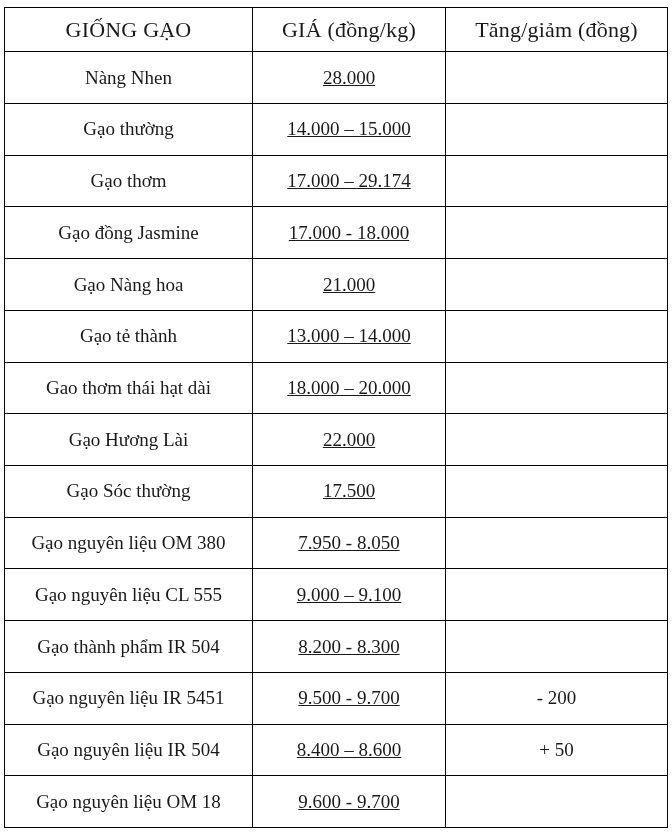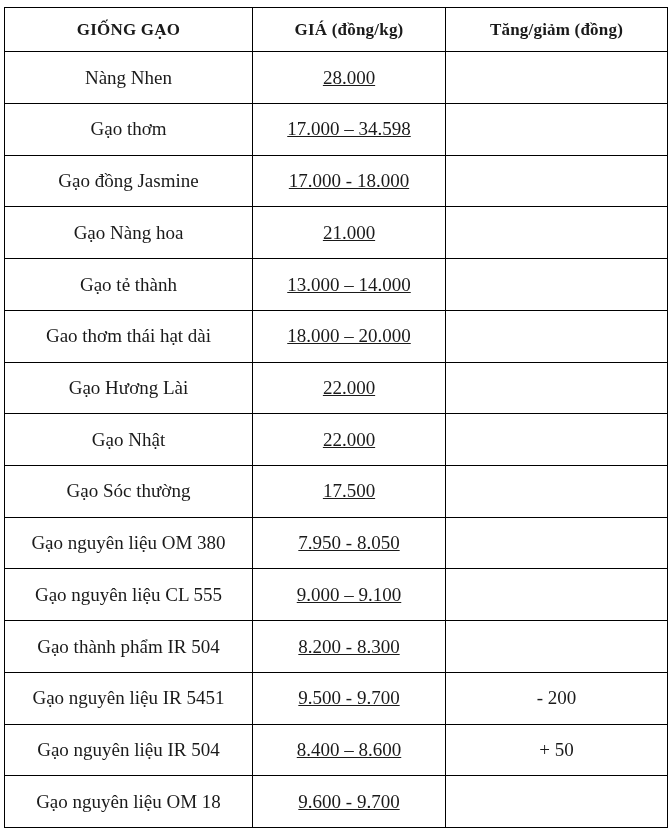--- a/index.html
+++ b/index.html
@@ -36,22 +36,22 @@
     border: 1px solid #000000;
     text-align: center;
     vertical-align: middle;
     padding: 0 4px;
     height: 43.2px;
     line-height: 1.15;
     white-space: nowrap;
     overflow: hidden;
   }
   table.price-table thead th {
-    font-weight: bold;
-    font-size: 17px;
+    font-weight: normal;
+    font-size: 22px;
     letter-spacing: 0.2px;
   }
   table.price-table tbody td {
     font-weight: normal;
     font-size: 19px;
   }
   td.cell-variety { font-size: 19px; }
   td.cell-price   { font-size: 19px; text-decoration: underline; }
   td.cell-change  { font-size: 19px; }
   td.empty-cell   { font-size: 19px; }
@@ -75,22 +75,27 @@
         <th>Tăng/giảm (đồng)</th>
       </tr>
     </thead>
     <tbody id="table-body">
         <tr>
           <td class="cell-variety">Nàng Nhen</td>
           <td class="cell-price">28.000</td>
           <td class="empty-cell"></td>
         </tr>
         <tr>
+          <td class="cell-variety">Gạo thường</td>
+          <td class="cell-price">14.000 – 15.000</td>
+          <td class="empty-cell"></td>
+        </tr>
+        <tr>
           <td class="cell-variety">Gạo thơm</td>
-          <td class="cell-price">17.000 – 34.598</td>
+          <td class="cell-price">17.000 – 29.174</td>
           <td class="empty-cell"></td>
         </tr>
         <tr>
           <td class="cell-variety">Gạo đồng Jasmine</td>
           <td class="cell-price">17.000 - 18.000</td>
           <td class="empty-cell"></td>
         </tr>
         <tr>
           <td class="cell-variety">Gạo Nàng hoa</td>
           <td class="cell-price">21.000</td>
@@ -101,25 +106,20 @@
           <td class="cell-price">13.000 – 14.000</td>
           <td class="empty-cell"></td>
         </tr>
         <tr>
           <td class="cell-variety">Gao thơm thái hạt dài</td>
           <td class="cell-price">18.000 – 20.000</td>
           <td class="empty-cell"></td>
         </tr>
         <tr>
           <td class="cell-variety">Gạo Hương Lài</td>
-          <td class="cell-price">22.000</td>
-          <td class="empty-cell"></td>
-        </tr>
-        <tr>
-          <td class="cell-variety">Gạo Nhật</td>
           <td class="cell-price">22.000</td>
           <td class="empty-cell"></td>
         </tr>
         <tr>
           <td class="cell-variety">Gạo Sóc thường</td>
           <td class="cell-price">17.500</td>
           <td class="empty-cell"></td>
         </tr>
         <tr>
           <td class="cell-variety">Gạo nguyên liệu OM 380</td>

